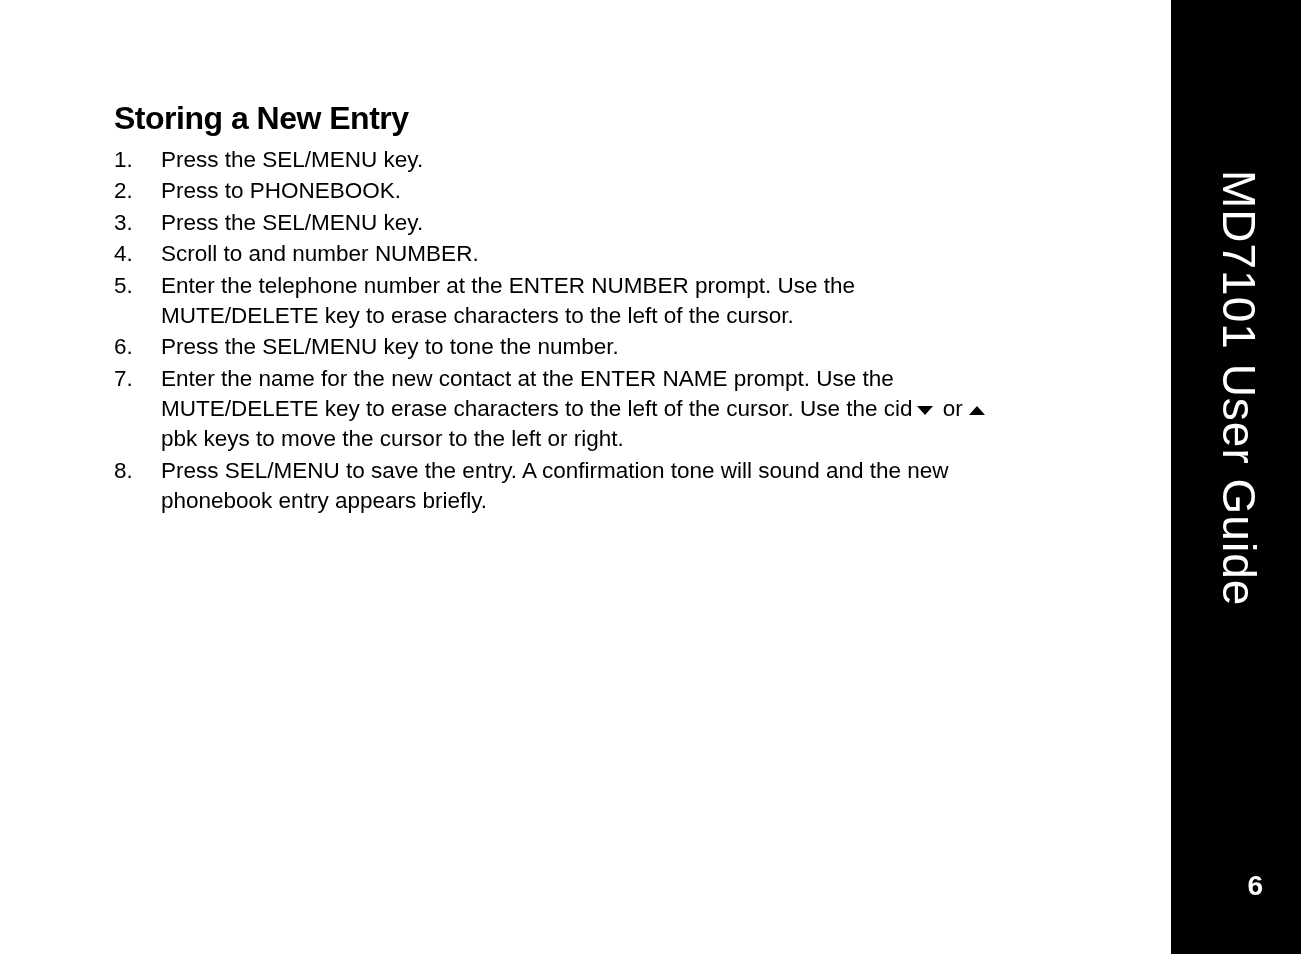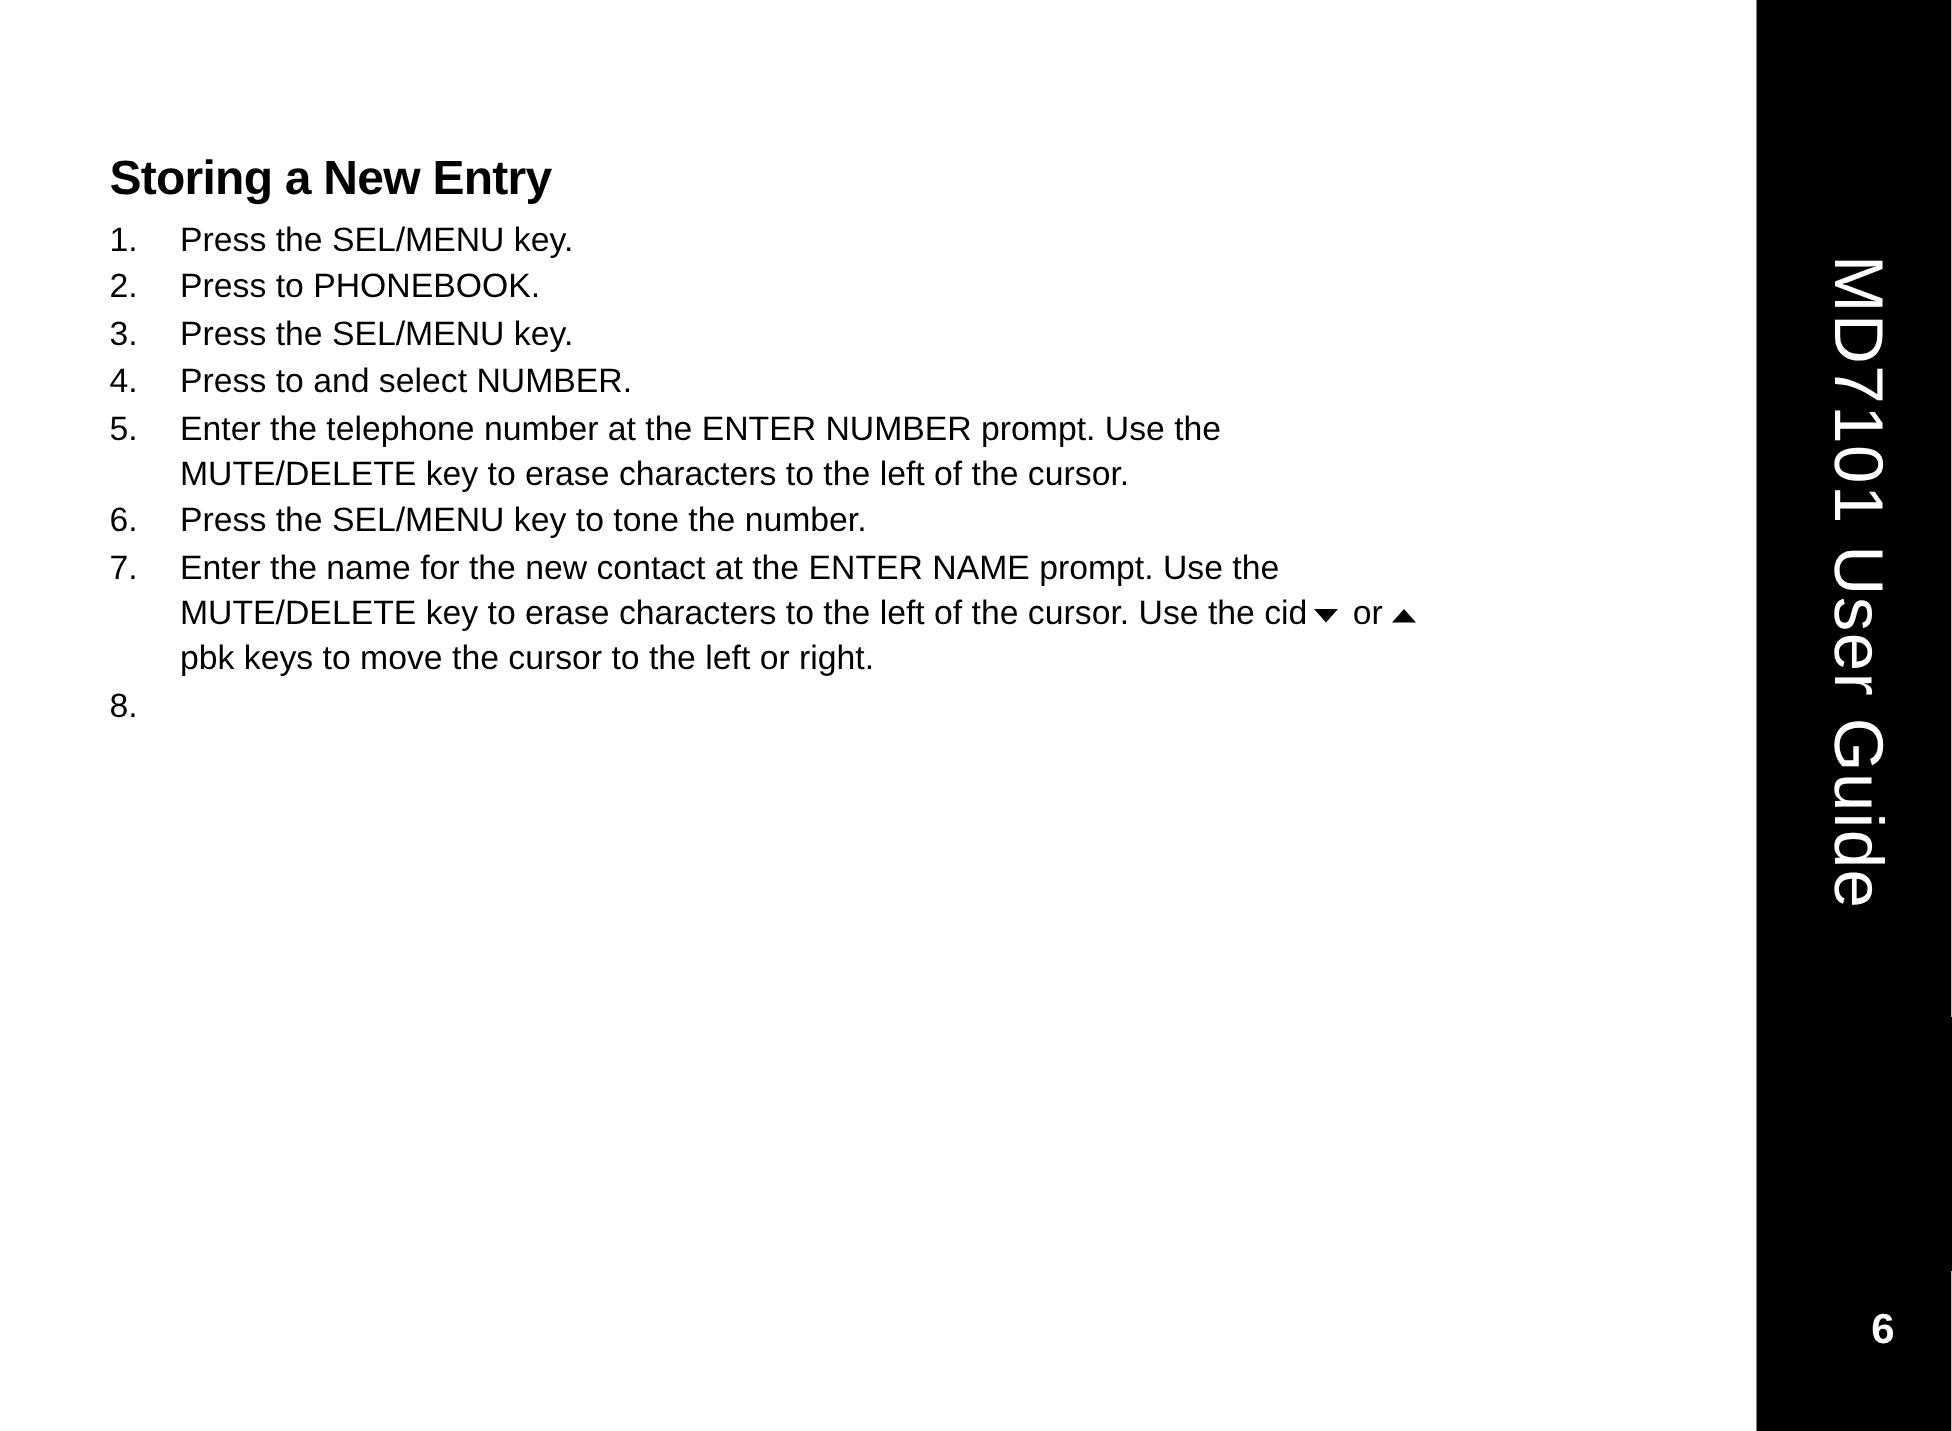--- a/index.html
+++ b/index.html
@@ -11,21 +11,21 @@
       height: 954px;
       position: relative;
     }
     .page-container {
       display: flex;
       width: 100%;
       height: 100%;
     }
     .content-area {
       flex: 1;
-      padding: 100px 50px 50px 73px;
+      padding: 100px 50px 50px 114px;
     }
     .sidebar-black {
       width: 130px;
       background: black;
       color: white;
       position: relative;
     }
     .sidebar-text {
       position: absolute;
       top: 170px;
@@ -104,36 +104,37 @@
         <li class="step-item">
           <span class="step-num">2.</span>
           <span class="step-text"><span>Press to </span><span class="bold">PHONEBOOK.</span></span>
         </li>
         <li class="step-item">
           <span class="step-num">3.</span>
           <span class="step-text"><span>Press the </span><span class="bold">SEL/MENU</span><span> key.</span></span>
         </li>
         <li class="step-item">
           <span class="step-num">4.</span>
-          <span class="step-text"><span>Press to and select </span><span class="bold">NUMBER</span><span>.</span></span>
+          <span class="step-text"><span>Scroll to and number </span><span class="bold">NUMBER</span><span>.</span></span>
         </li>
         <li class="step-item">
           <span class="step-num">5.</span>
           <span class="step-text"><span>Enter the telephone number at the </span><span class="bold">ENTER NUMBER</span><span> prompt. Use the </span><span class="bold">MUTE/DELETE</span><span> key to erase characters to the left of the cursor.</span></span>
         </li>
         <li class="step-item">
           <span class="step-num">6.</span>
           <span class="step-text"><span>Press the </span><span class="bold">SEL/MENU</span><span> key to tone the number.</span></span>
         </li>
         <li class="step-item">
           <span class="step-num">7.</span>
           <span class="step-text"><span>Enter the name for the new contact at the </span><span class="bold">ENTER NAME</span><span> prompt. Use the </span><span class="bold">MUTE/DELETE</span><span> key to erase characters to the left of the cursor. Use the </span><span class="bold">cid</span><span class="tri tri-down"></span><span> or </span><span class="tri tri-up"></span><span class="bold">pbk</span><span> keys to move the cursor to the left or right.</span></span>
         </li>
         <li class="step-item">
           <span class="step-num">8.</span>
+          <span class="step-text"><span>Press </span><span class="bold">SEL/MENU</span><span> to save the entry. A confirmation tone will sound and the new phonebook entry appears briefly.</span></span>
         </li>
       </ol>
   </div>
   <div class="sidebar-black">
     <div class="sidebar-text">MD7101 User Guide</div>
     <div class="page-number">6</div>
   </div>
 </div>
 
 </body></html>

